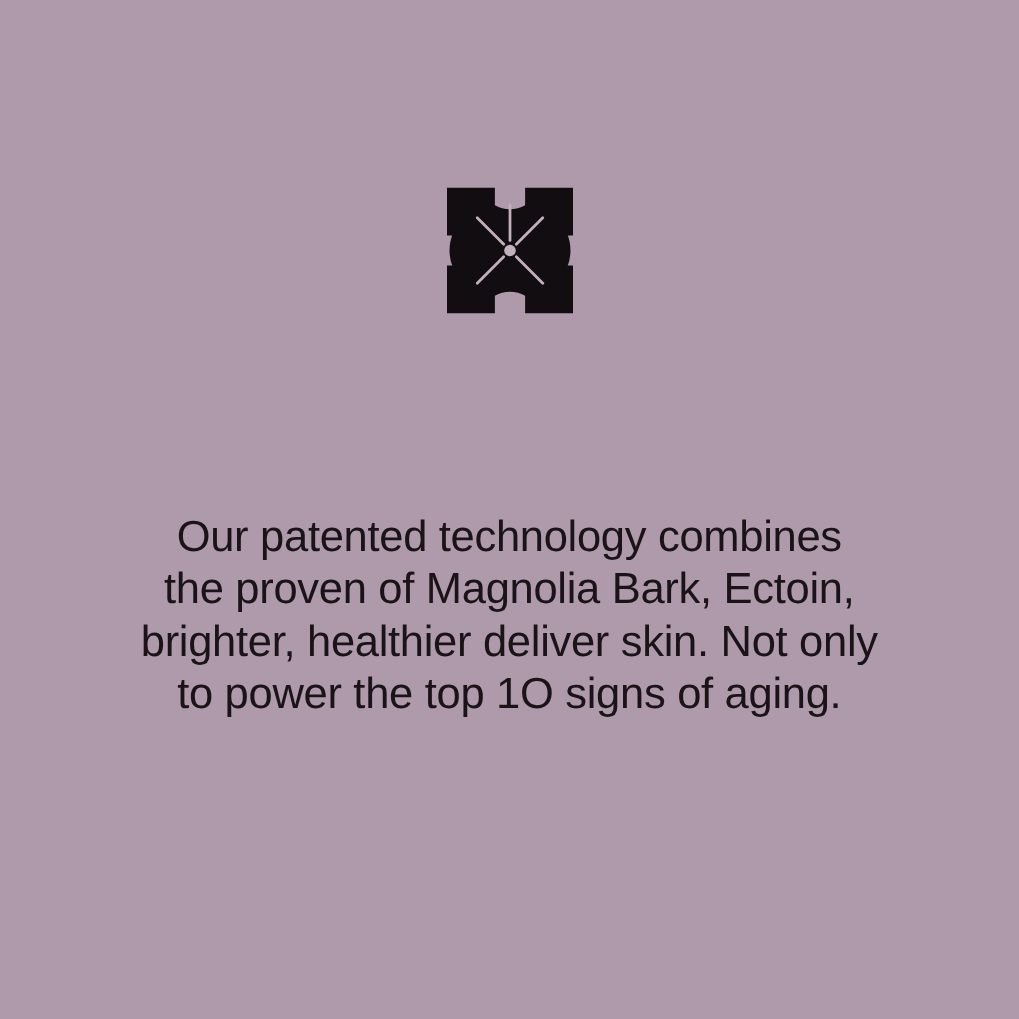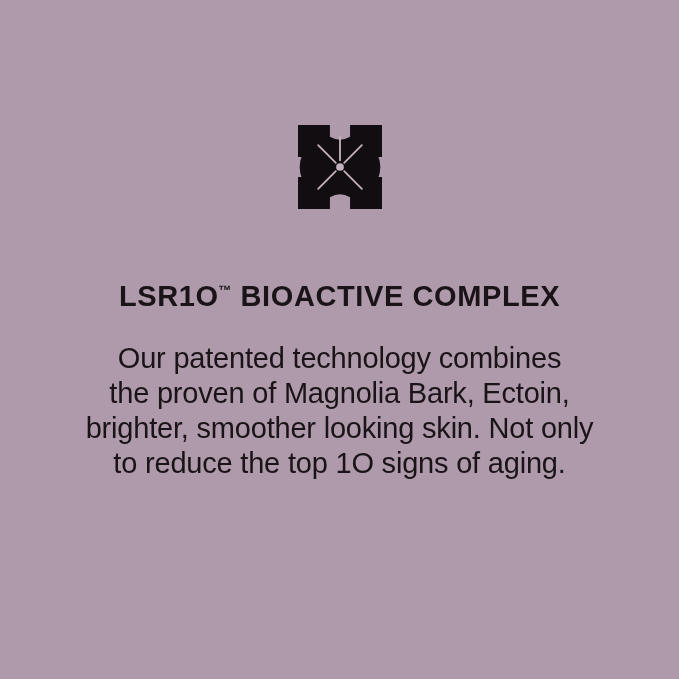--- a/index.html
+++ b/index.html
@@ -91,22 +91,21 @@
         <line x1="24" y1="24" x2="45" y2="45"></line>
         <line x1="76" y1="24" x2="55" y2="45"></line>
         <line x1="24" y1="76" x2="45" y2="55"></line>
         <line x1="76" y1="76" x2="55" y2="55"></line>
         <line x1="50" y1="14" x2="50" y2="42"></line>
       </g>
       <circle cx="50" cy="50" r="4.6" fill="#c3b0bd"></circle>
     </svg>
   </div>
 
-  <h1 class="headline"><span>LSR1O</span><span class="tm">™</span><span> BIOACTIVE COMPLEX</span></h1>
 
   <p class="body-copy">
     <span class="line">Our patented technology combines</span>
     <span class="line">the proven of Magnolia Bark, Ectoin,</span>
-    <span class="line">brighter, smoother looking skin. Not only</span>
-    <span class="line">to reduce the top 1O signs of aging.</span>
+    <span class="line">brighter, healthier deliver skin. Not only</span>
+    <span class="line">to power the top 1O signs of aging.</span>
   </p>
 
 </div>
 
 </body></html>

